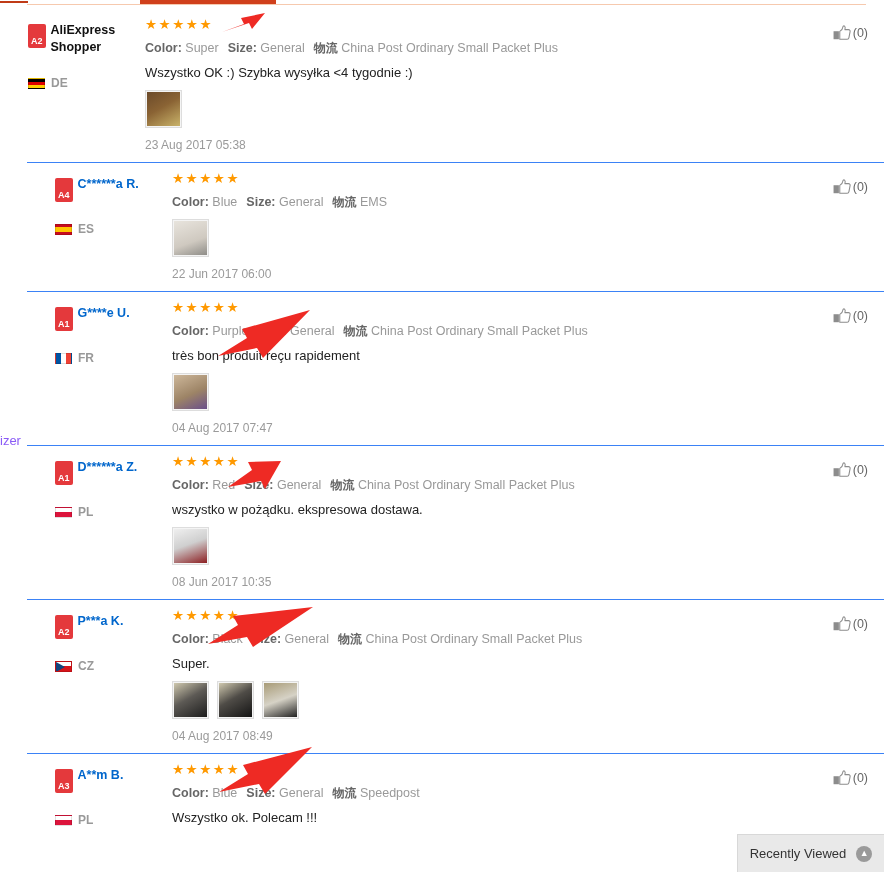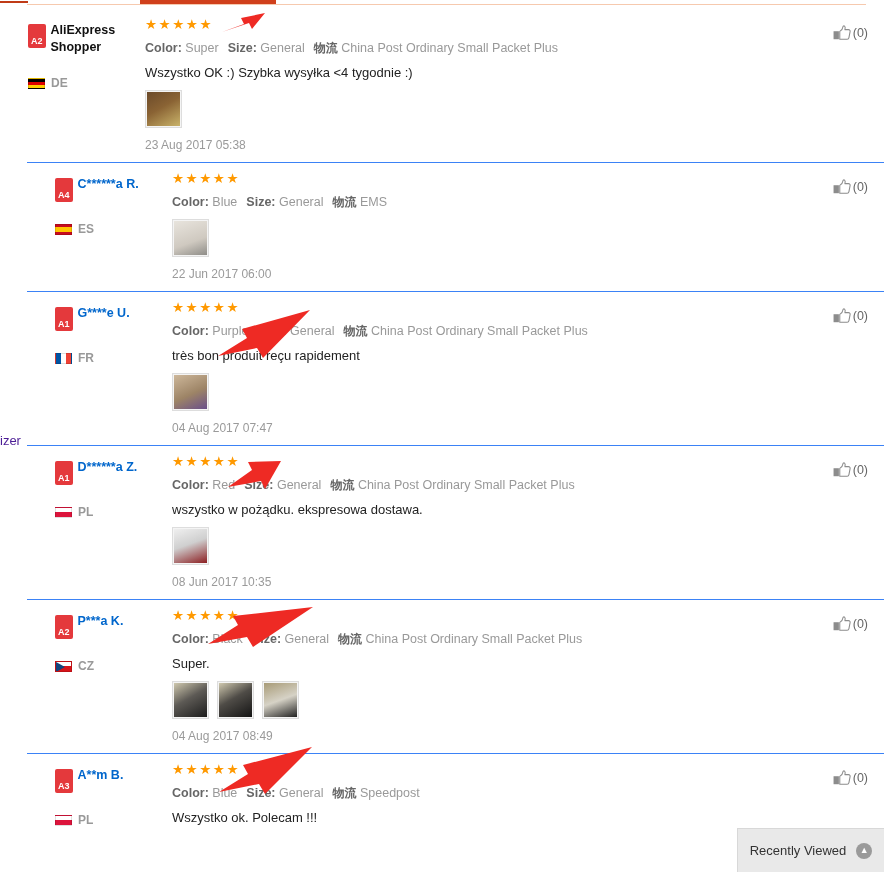--- a/index.html
+++ b/index.html
@@ -12,21 +12,21 @@
     overflow:hidden;
     position:relative;
   }
 
   
   #top-rule{position:absolute;left:27px;top:4px;width:839px;height:1px;background:#f6c9ae;}
   #top-tab-active{position:absolute;left:140px;top:0px;width:136px;height:4px;background:#d0401b;}
   #top-rule-left{position:absolute;left:0px;top:1px;width:28px;height:2px;background:#c03b17;}
 
   
-  #stray-text{position:absolute;left:0px;top:433px;font-size:13px;color:#4c1d95;}
+  #stray-text{position:absolute;left:0px;top:433px;font-size:13px;color:#8b5cf6;}
 
   
   #review-list{position:absolute;left:0;top:9px;width:884px;}
   .review{position:relative;box-sizing:border-box;}
   .review + .review{border-top:1px solid #3b82f6;margin-left:27px;padding-left:0;}
   .review-inner{position:relative;padding:9px 0 10px 0;}
 
   
   .user-col{position:absolute;left:28px;top:13px;width:105px;}
   .user-line{display:flex;align-items:flex-start;gap:5px;line-height:17px;}
@@ -63,21 +63,21 @@
 
   
   .helpful{position:absolute;right:16px;top:16px;display:flex;align-items:center;gap:2px;color:#666;font-size:12.5px;}
   .thumbup{display:inline-block;width:18px;height:16px;}
 
   
   #arrows{position:absolute;left:0;top:0;width:884px;height:872px;pointer-events:none;}
 
   
   #recently-viewed{
-    position:absolute;right:0;bottom:0;width:147px;height:44px;
+    position:absolute;right:0;bottom:0;width:147px;height:38px;
     background:#e9e9e9;border:1px solid #d8d8d8;border-right:none;border-bottom:none;
     display:flex;align-items:center;justify-content:center;gap:10px;
     font-size:13px;color:#333;box-sizing:border-box;
   }
   #rv-chevron{width:16px;height:16px;border-radius:50%;background:#9a9a9a;display:inline-flex;align-items:center;justify-content:center;color:#fff;font-size:9px;line-height:1;}
 </style>
 </head>
 <body>
 
 <div id="top-rule-left"></div>

